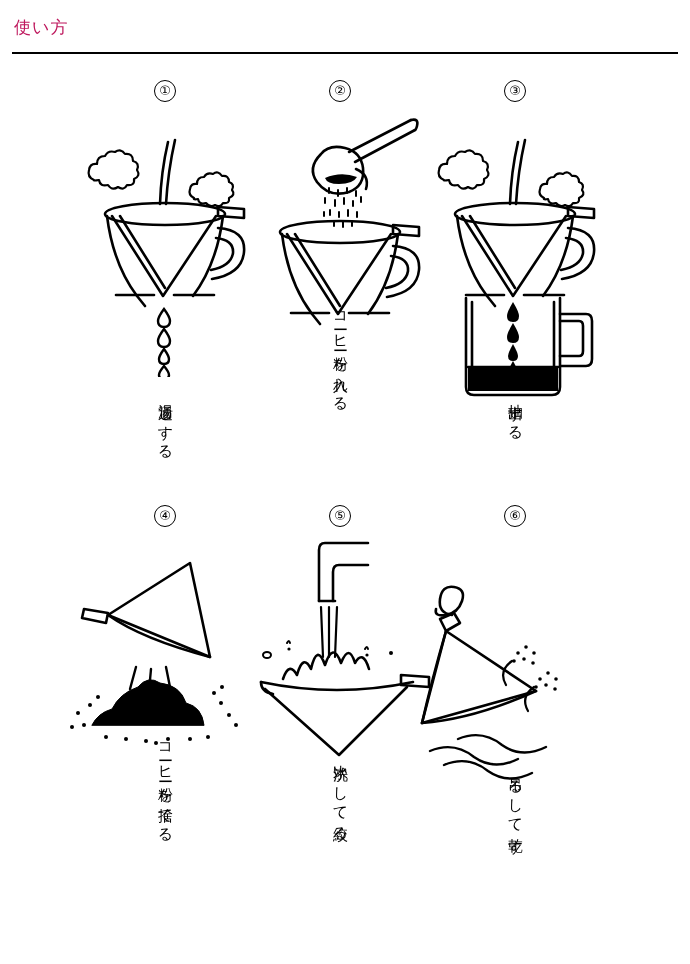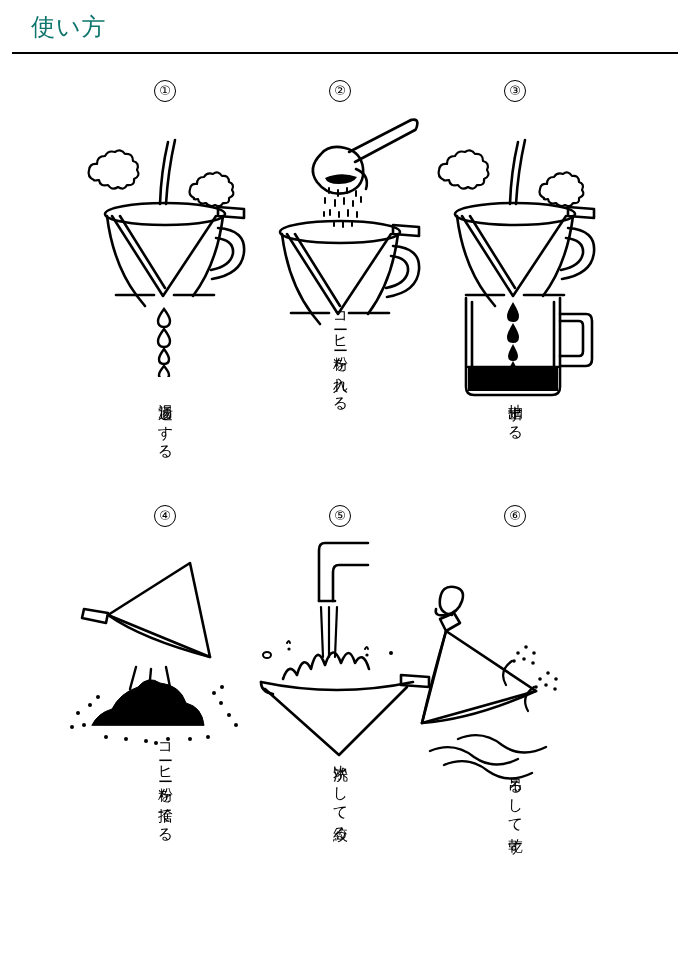--- a/index.html
+++ b/index.html
@@ -11,25 +11,25 @@
     width: 690px; height: 964px;
     font-family: "DejaVu Sans", "Liberation Sans", sans-serif;
     color: #000000;
     position: relative;
     overflow: hidden;
   }
 
   
   #page-title {
     position: absolute;
-    left: 31px; top: 14px;
-    font-size: 24px;
+    left: 14px; top: 14px;
+    font-size: 17px;
     line-height: 26px;
     letter-spacing: 1px;
-    color: #0f766e;
+    color: #be185d;
     white-space: nowrap;
   }
   #title-rule {
     position: absolute;
     left: 12px; top: 52px;
     width: 666px; height: 2px;
     background: #000;
   }
 
   

